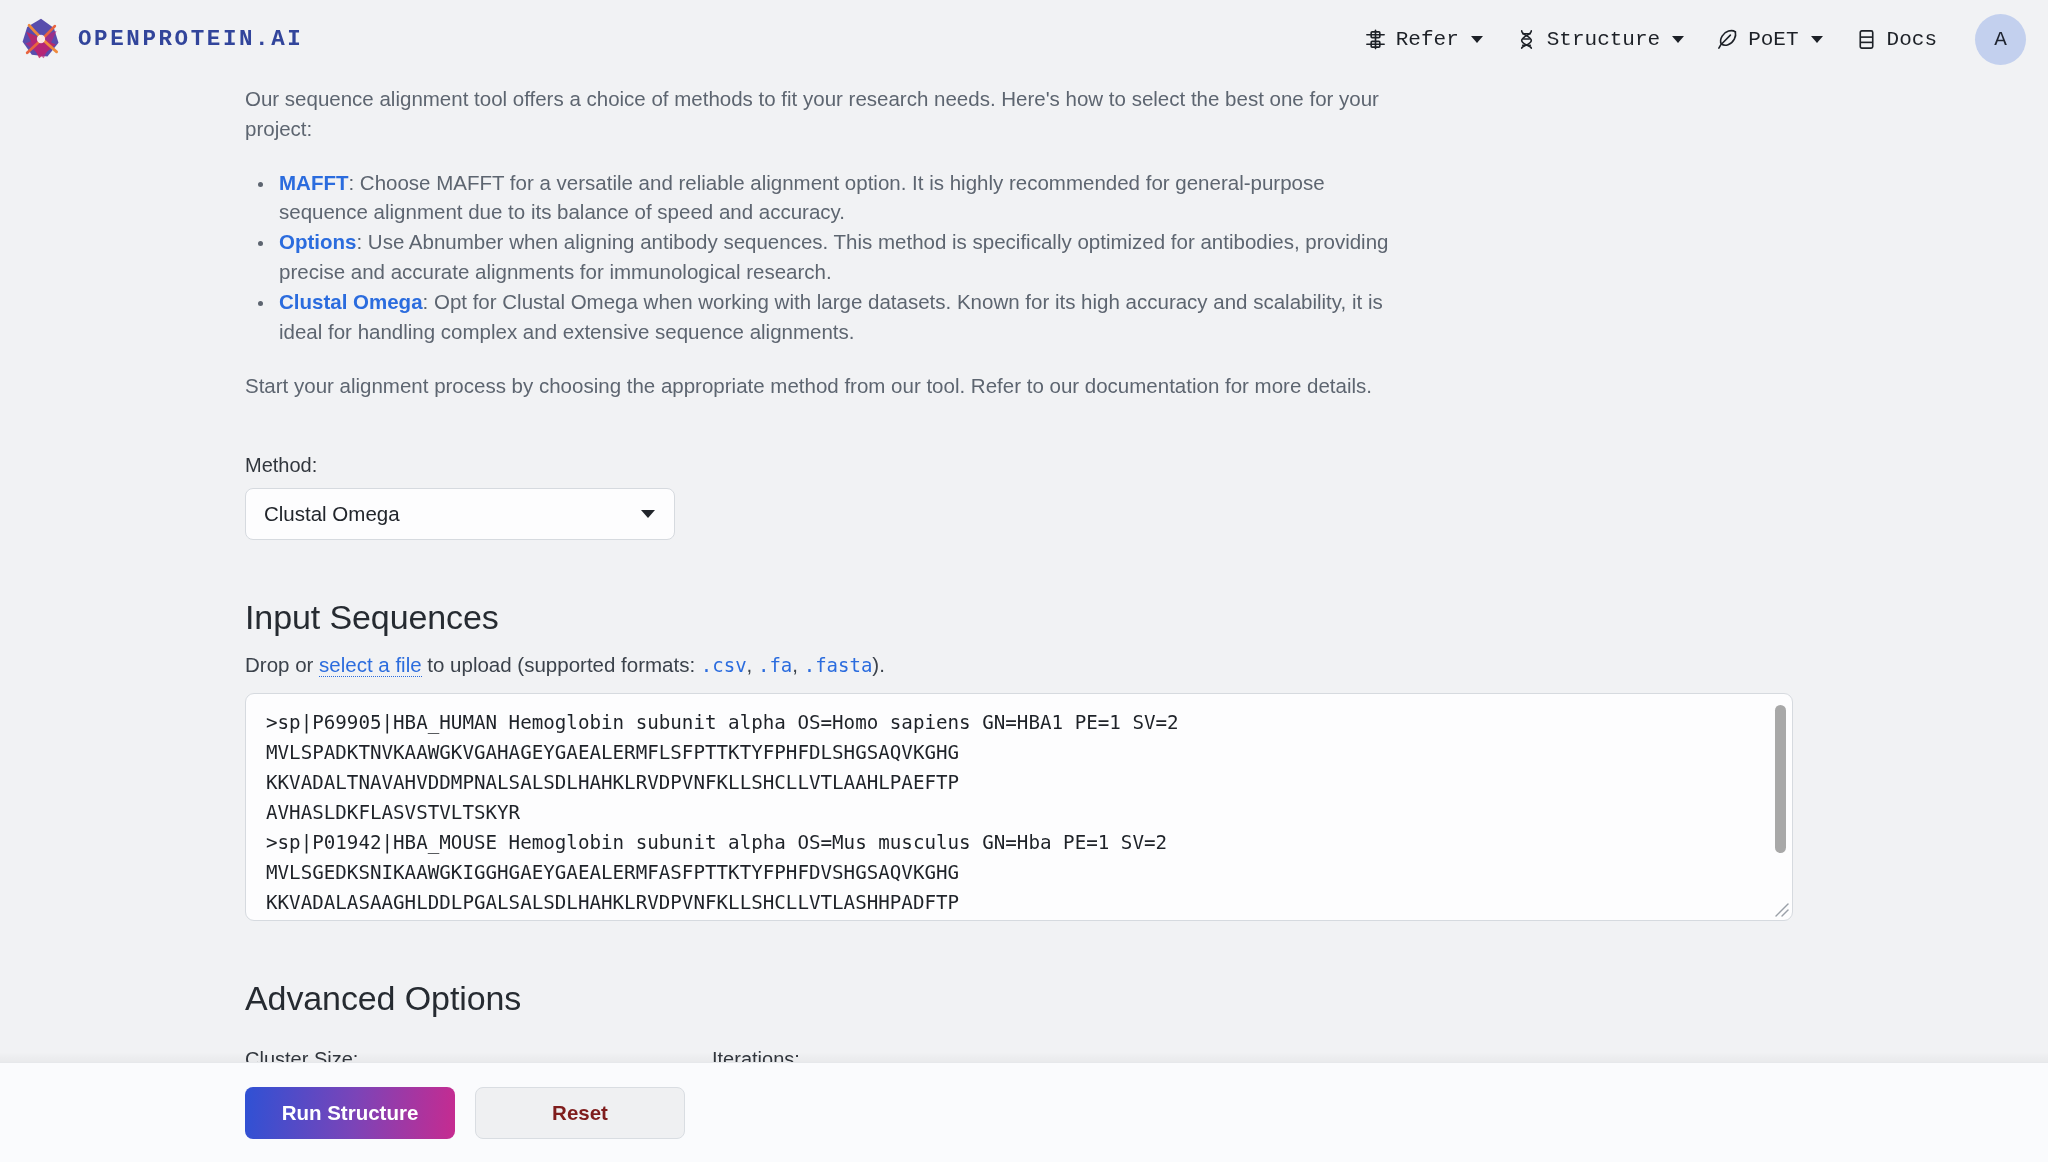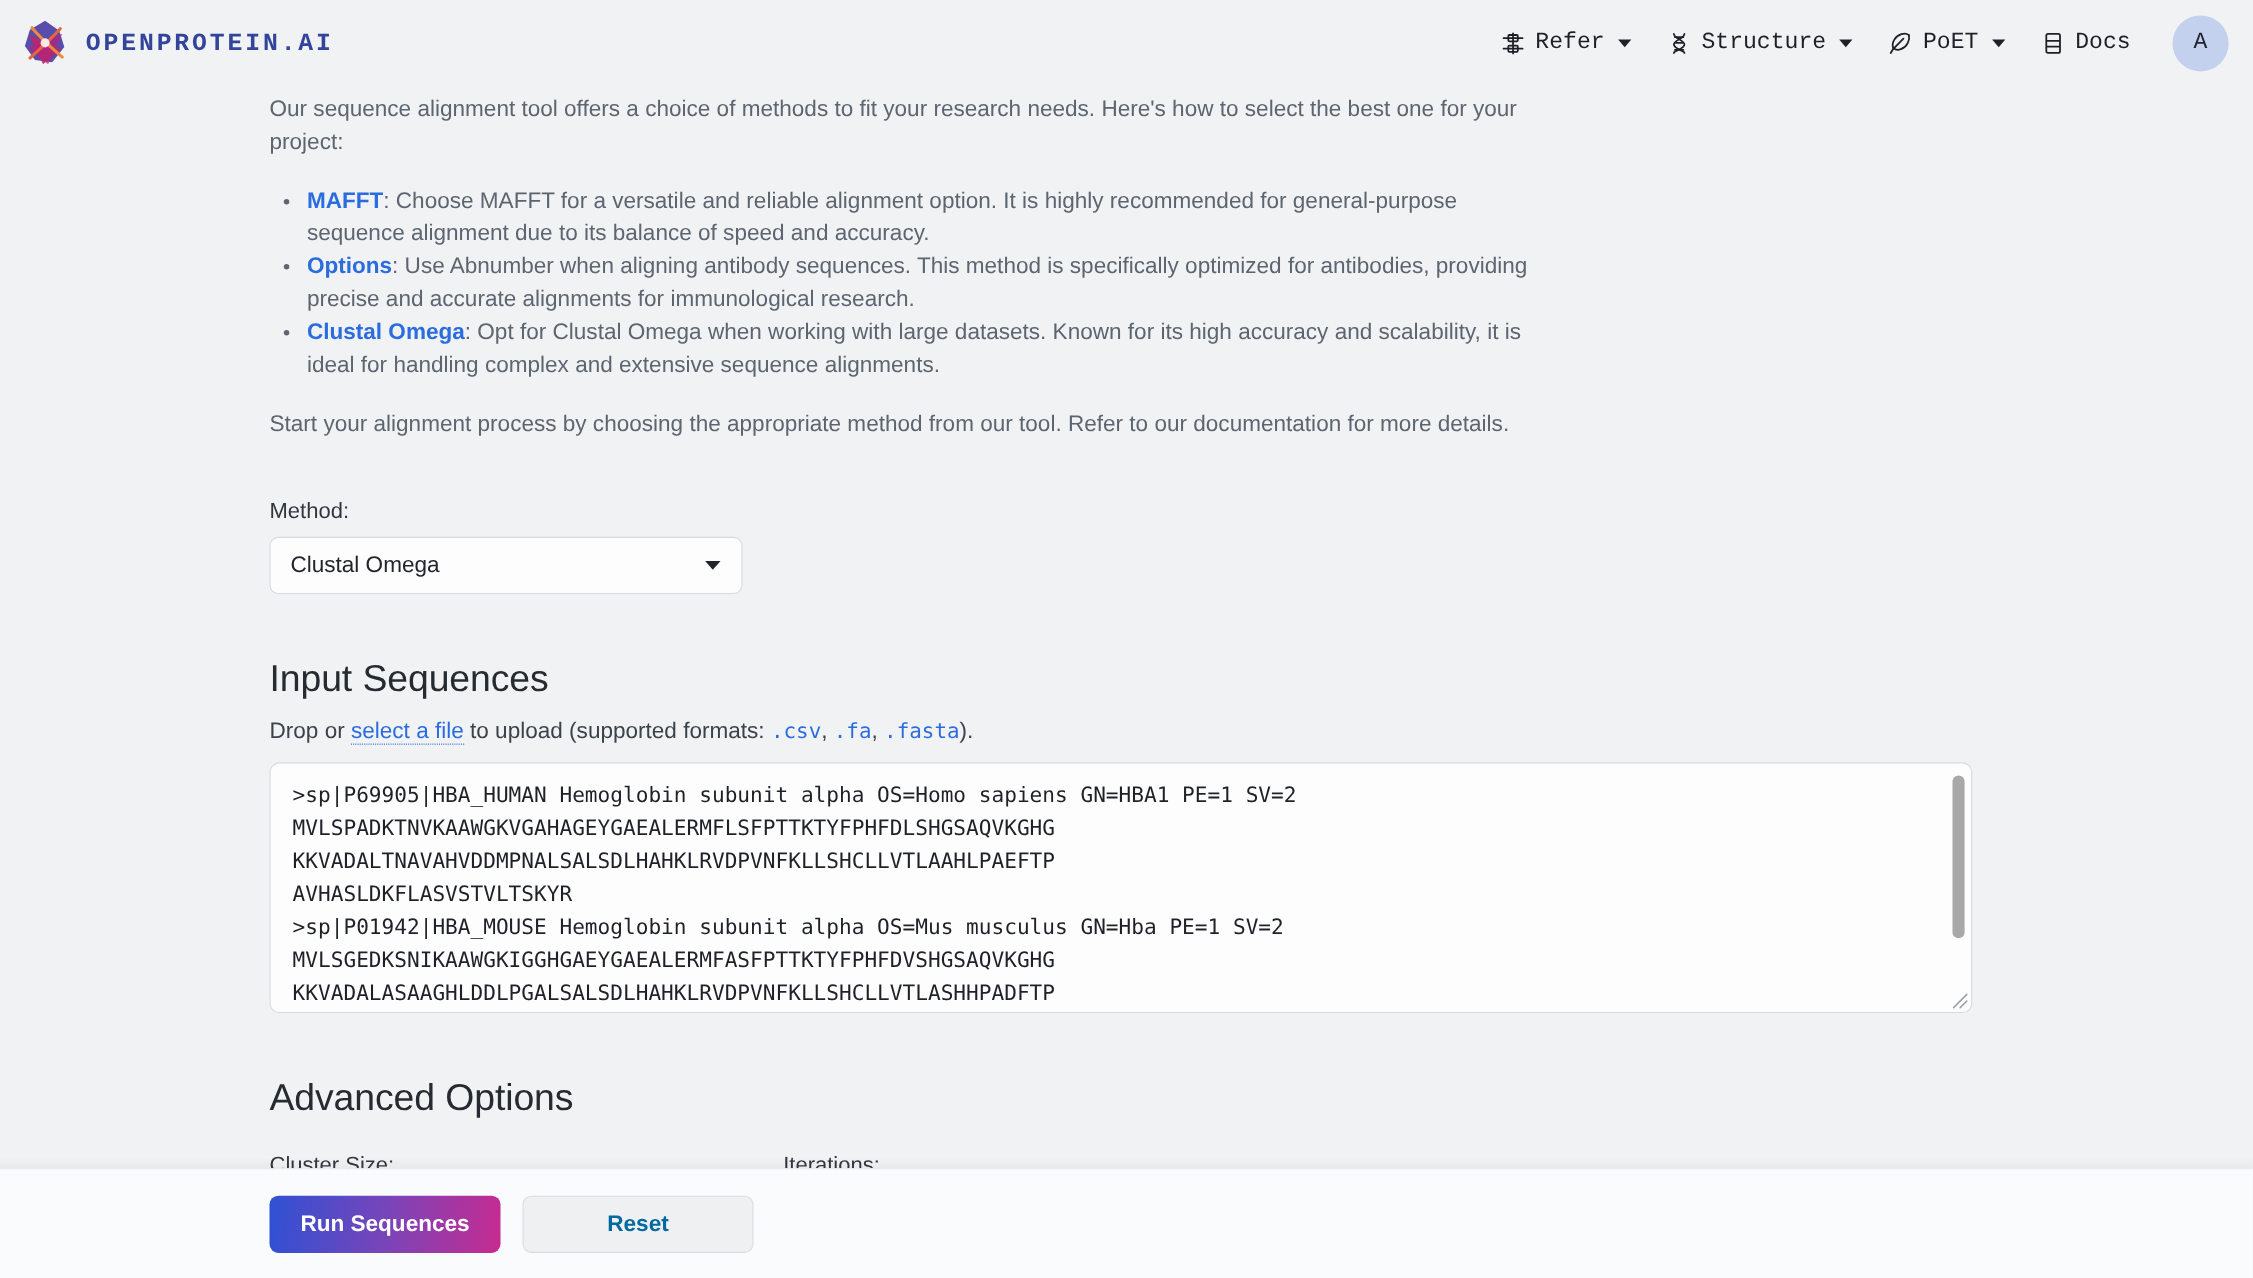--- a/index.html
+++ b/index.html
@@ -225,21 +225,21 @@
     font-weight: bold;
     font-family: "Liberation Sans", sans-serif;
     cursor: pointer;
     padding: 0 24px;
   }
   #reset-btn {
     height: 52px; min-width: 210px;
     border: 1px solid #d9dde2;
     border-radius: 8px;
     background: #eff0f2;
-    color: #0369a1;
+    color: #7f1d1d;
     font-size: 20.5px;
     font-weight: bold;
     font-family: "Liberation Sans", sans-serif;
     cursor: pointer;
     padding: 0 24px;
   }
   #body-scroll-fade {
     position: absolute; left: 0; bottom: 100px;
     width: 2048px; height: 10px;
     background: linear-gradient(to bottom, rgba(0,0,0,0.0), rgba(0,0,0,0.035));
@@ -395,17 +395,17 @@
           <span class="helper">Value should be between 0 and 5</span>
         </div>
       </div>
 
     </div>
   </div>
 
   <div id="body-scroll-fade"></div>
 
   <div id="footer">
-    <button id="run-btn">Run Sequences</button>
+    <button id="run-btn">Run Structure</button>
     <button id="reset-btn">Reset</button>
   </div>
 
 </div>
 
 </body></html>

